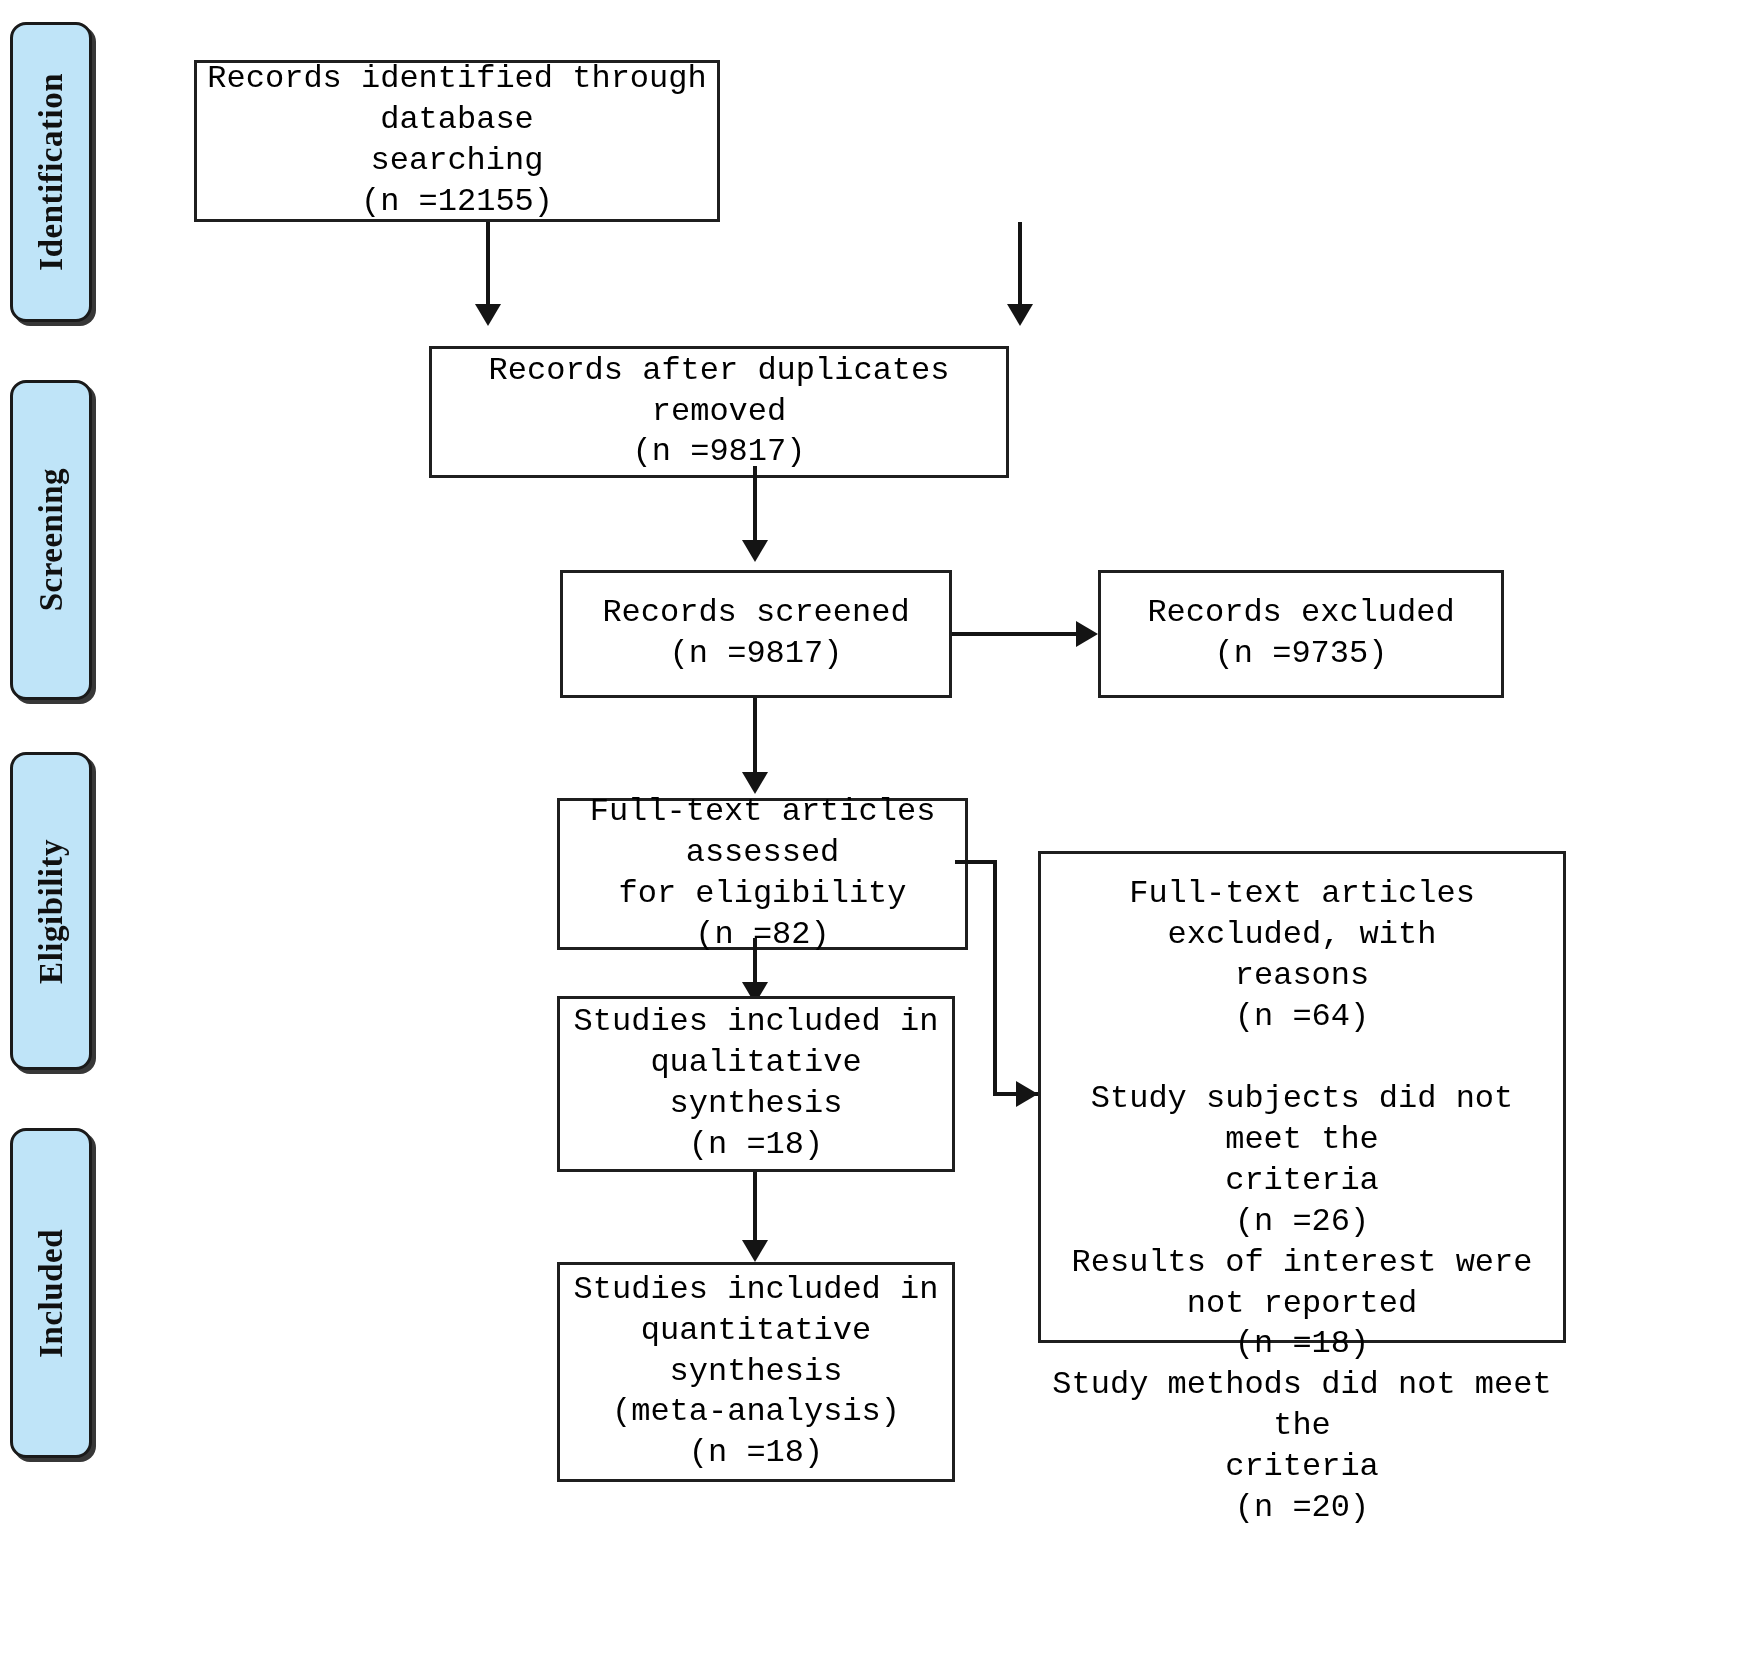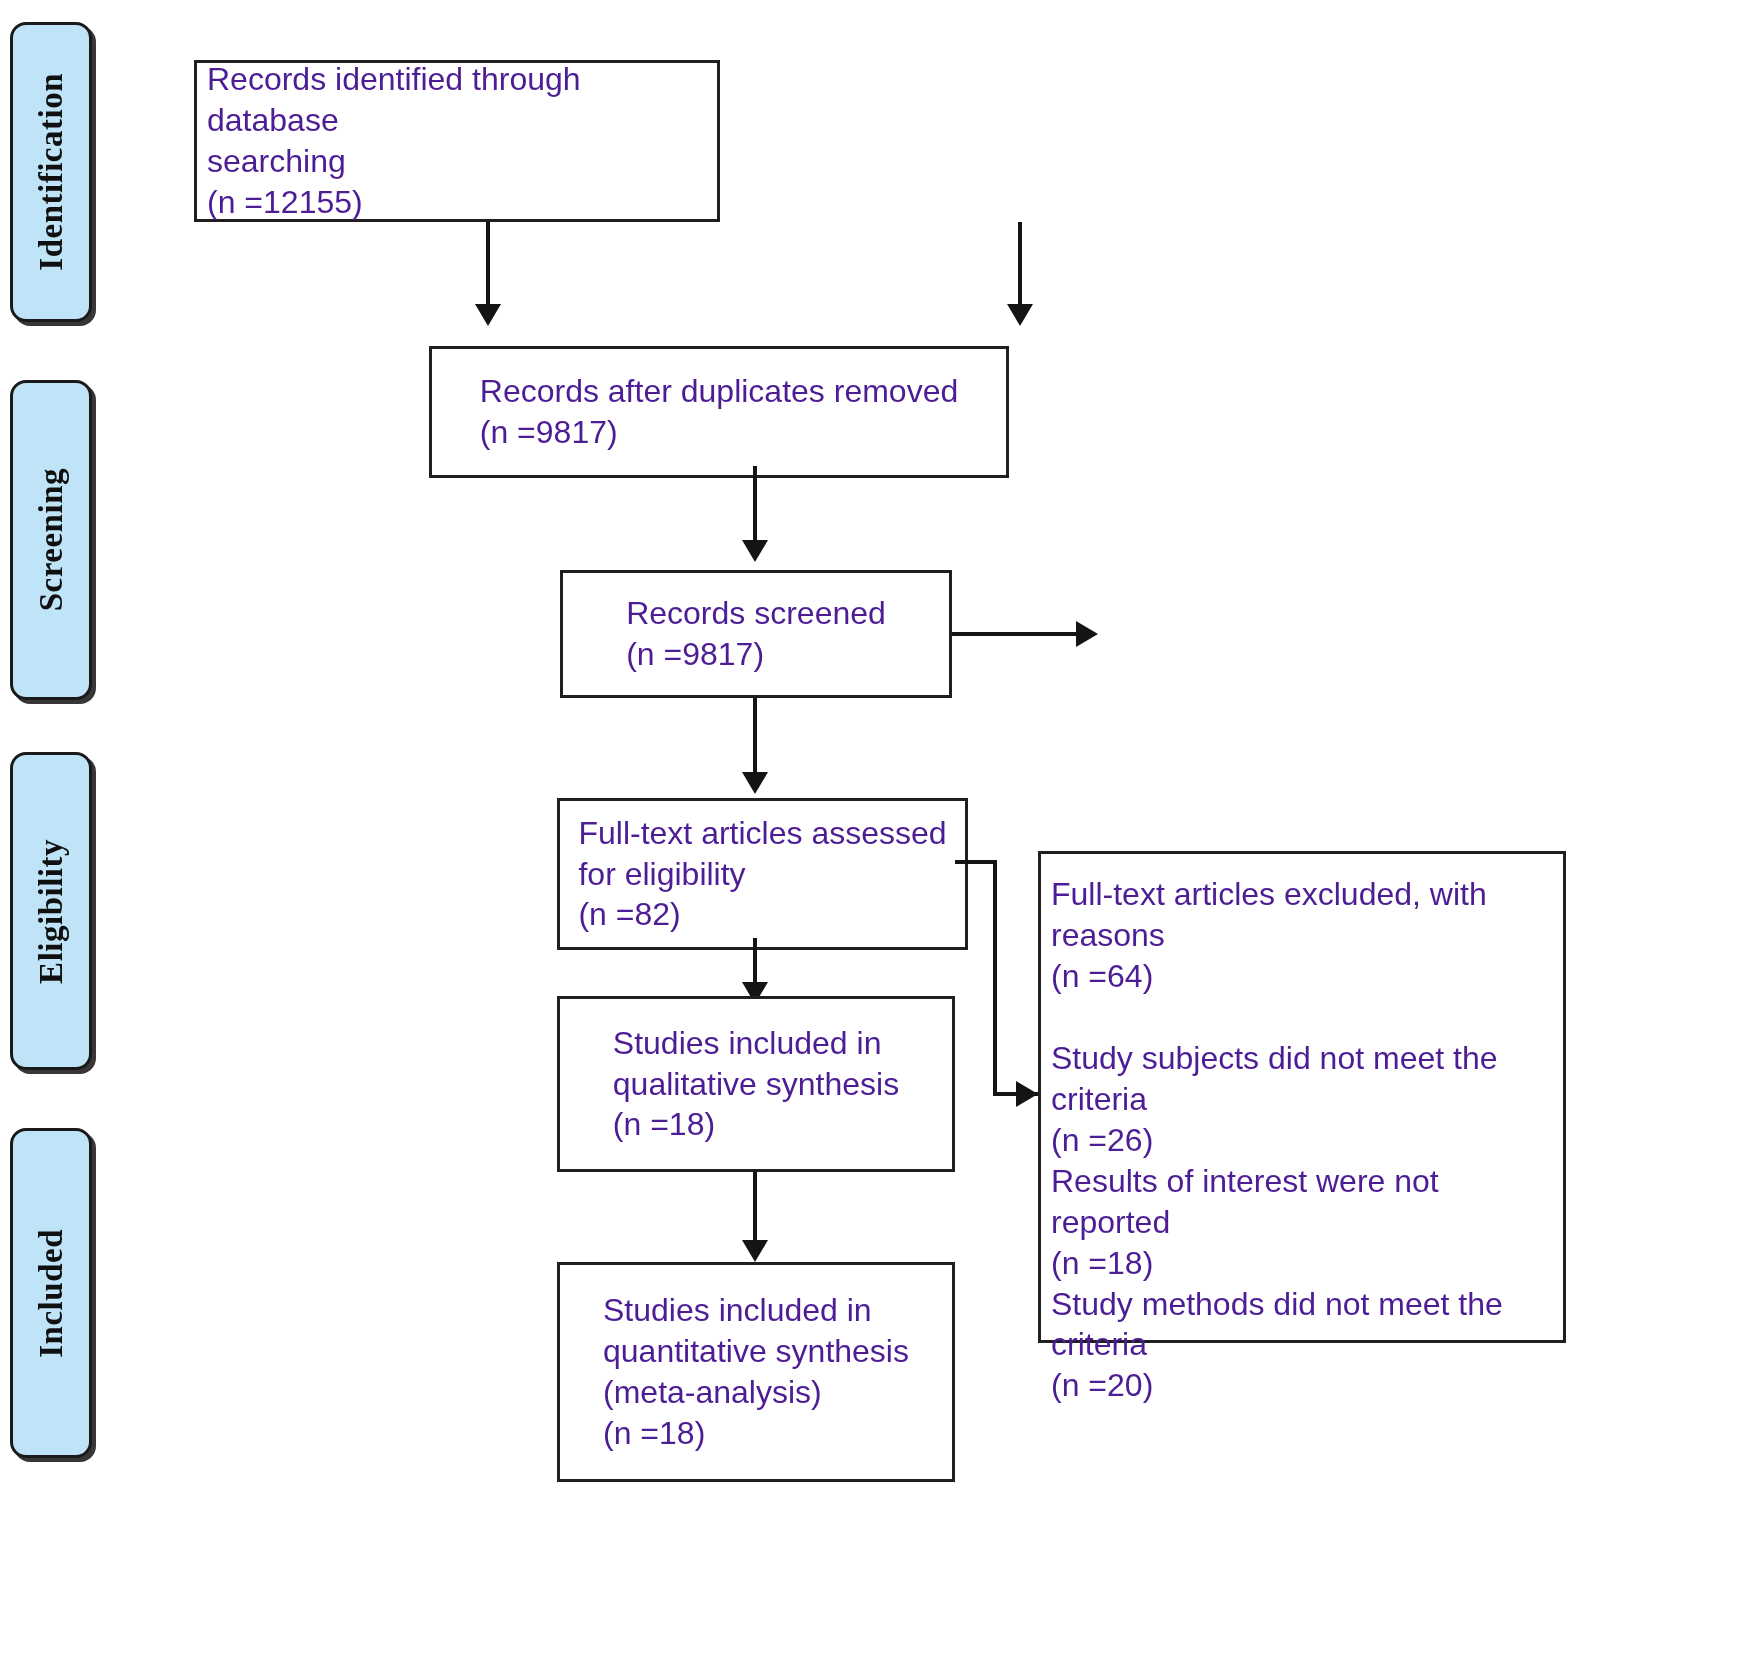--- a/index.html
+++ b/index.html
@@ -51,24 +51,24 @@
     border: 3px solid #1f1f1f;
     display: flex;
     align-items: center;
     justify-content: center;
     text-align: center;
     padding: 6px 10px;
   }
   .flow-text {
     font-size: 32px;
     line-height: 1.28;
-    color: #4c1d95;
-    text-align: left;
+    color: #000000;
+    text-align: center;
     white-space: pre-line;
-    font-family: Liberation Sans, sans-serif;
+    font-family: Liberation Mono, monospace;
   }
   .flow-box.reasons {
     align-items: flex-start;
     padding-top: 20px;
   }
   .flow-box.reasons .flow-text {
     width: 100%;
   }
 
   
@@ -139,20 +139,24 @@
   </div>
 
   <div class="vline" style="left:753px; top:466px; height:82px;"></div>
   <div class="arrow-down" style="left:742px; top:540px;"></div>
 
   <div class="flow-box" style="left:560px; top:570px; width:392px; height:128px;">
     <span class="flow-text">Records screened
 (n =9817)</span>
   </div>
 
+  <div class="flow-box" style="left:1098px; top:570px; width:406px; height:128px;">
+    <span class="flow-text">Records excluded
+(n =9735)</span>
+  </div>
 
   <div class="hline" style="left:952px; top:632px; width:124px;"></div>
   <div class="arrow-right" style="left:1076px; top:621px;"></div>
 
   <div class="vline" style="left:753px; top:698px; height:82px;"></div>
   <div class="arrow-down" style="left:742px; top:772px;"></div>
 
   <div class="flow-box" style="left:557px; top:786px; width:411px; height:152px;margin-top:12px;">
     <span class="flow-text">Full-text articles assessed
 for eligibility

